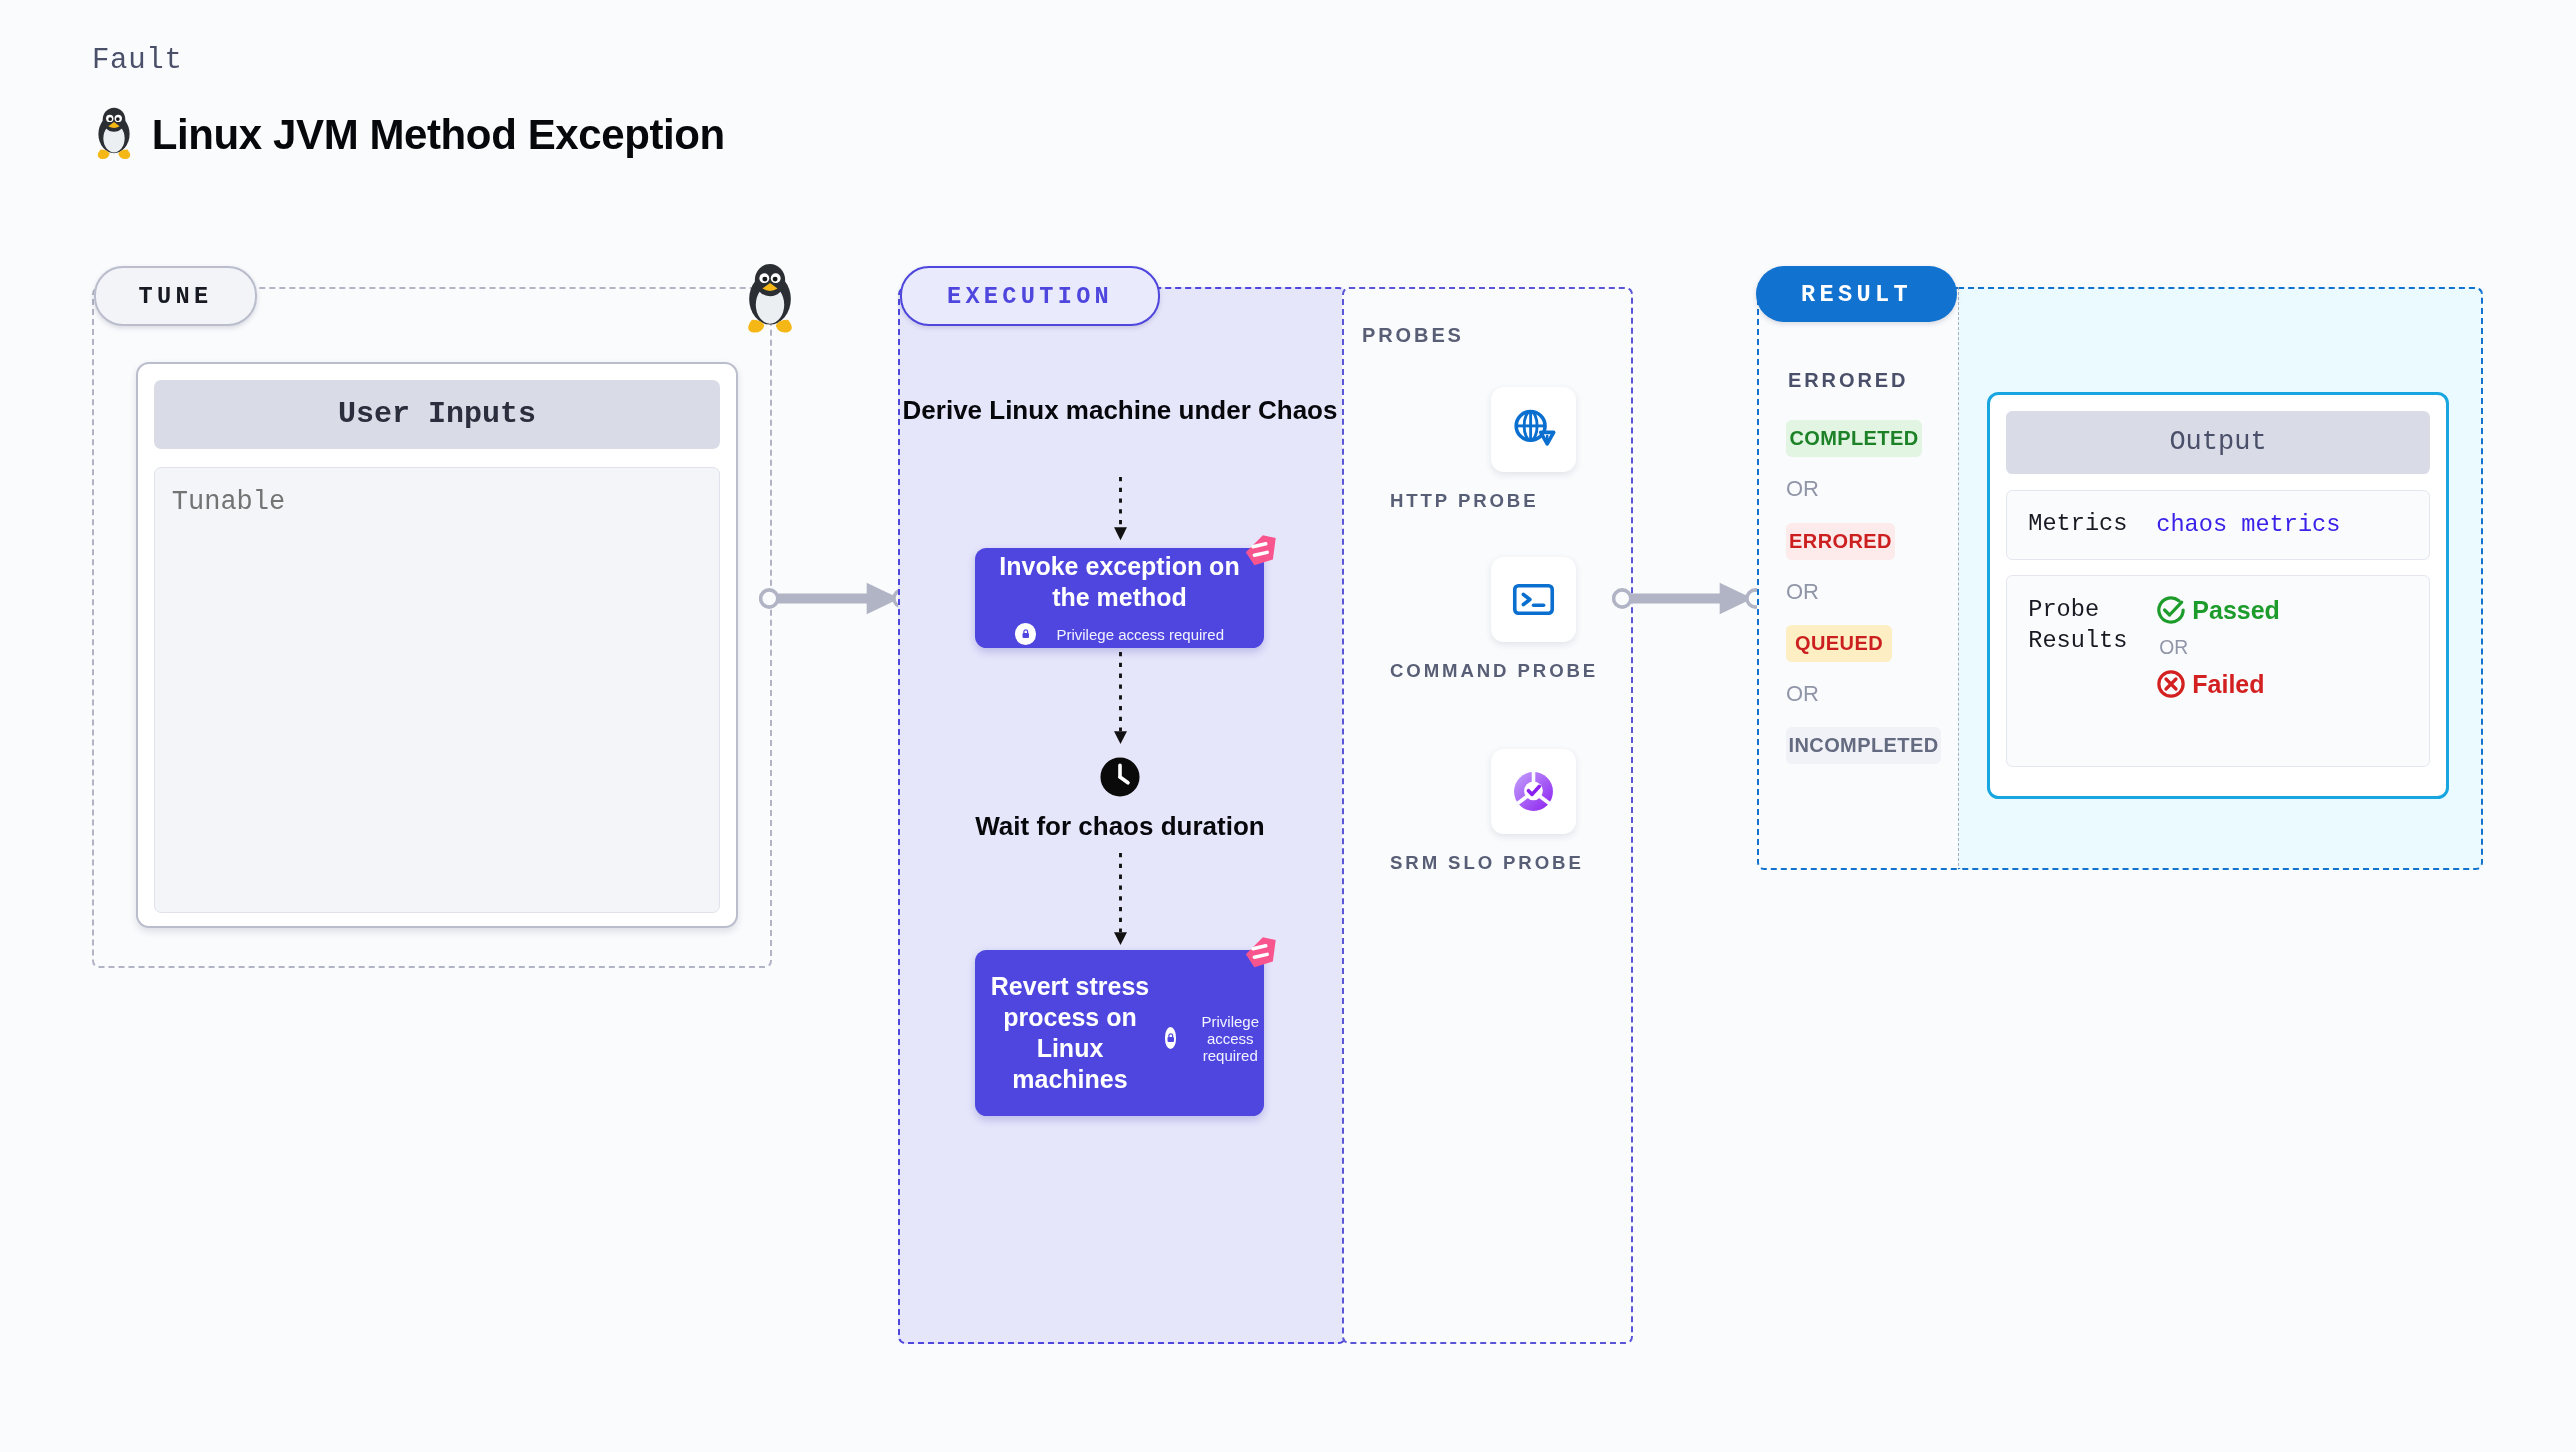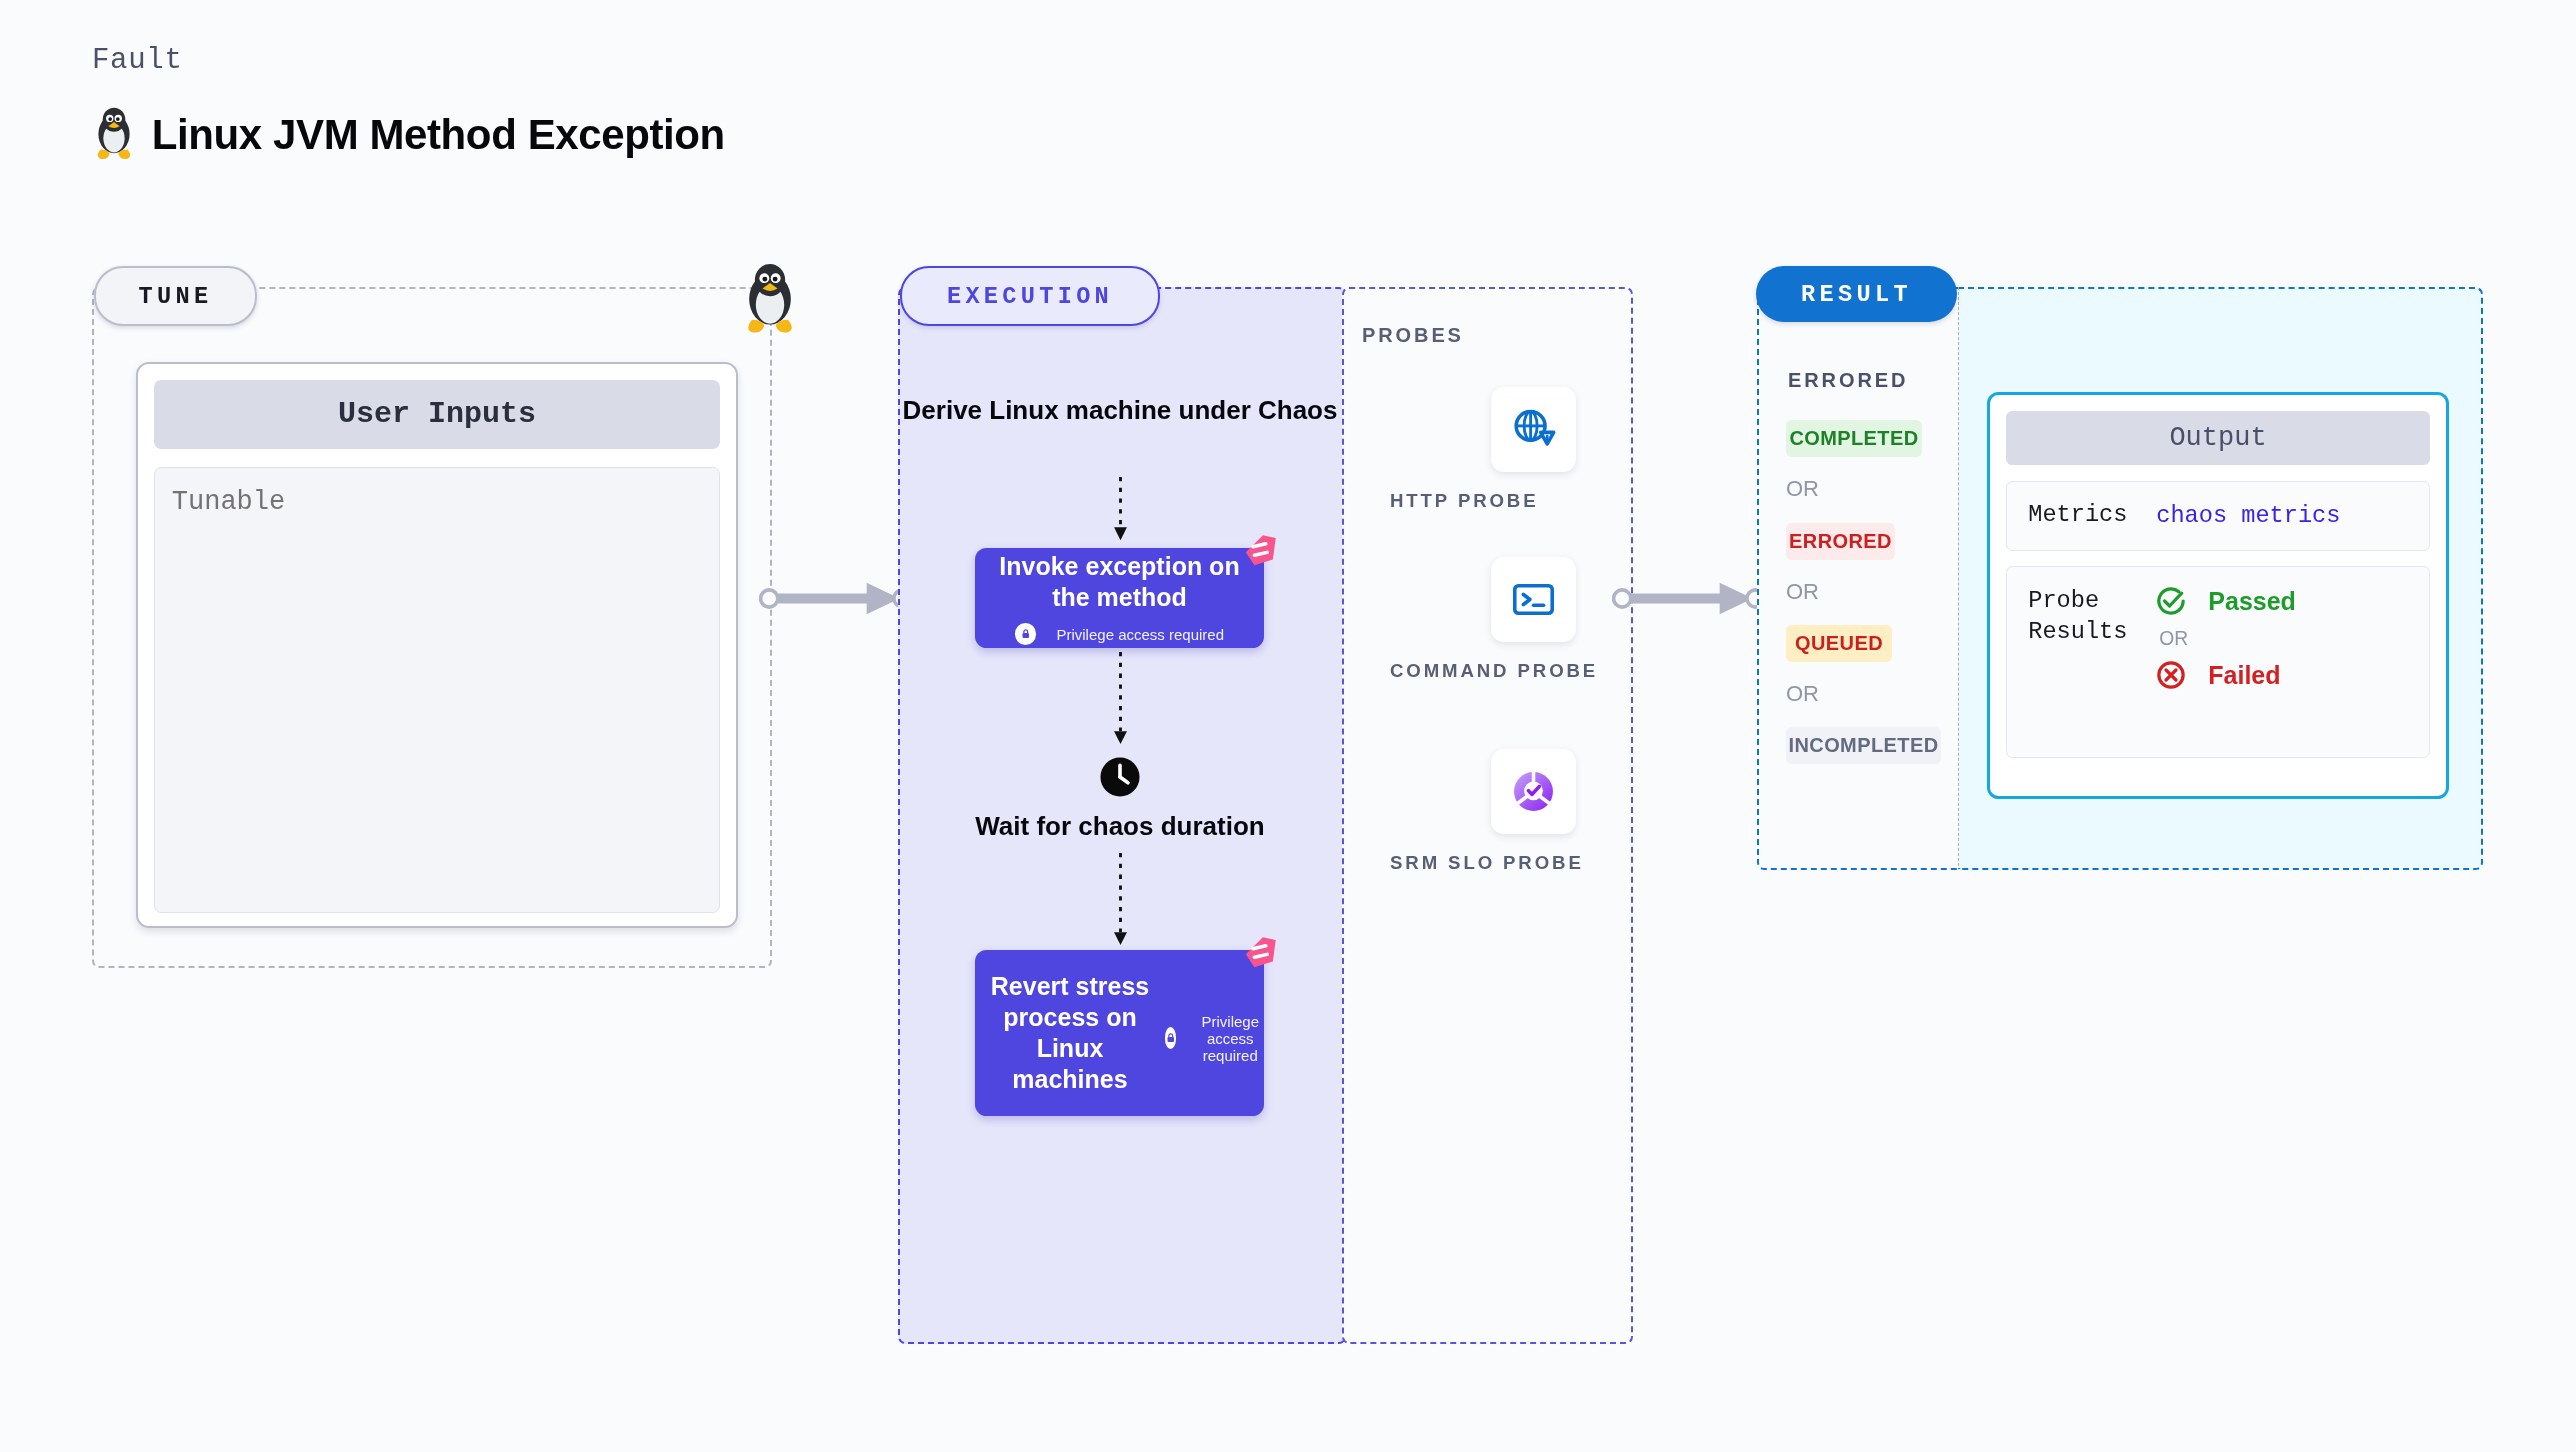--- a/index.html
+++ b/index.html
@@ -153,36 +153,36 @@
   .or-text{
     position:absolute;left:1786px;font-size:22px;color:#9096a8;
   }
 
   #output-card{
     position:absolute;left:1987px;top:392px;width:462px;height:407px;
     background:#fff;border:3.6px solid #18a6e0;border-radius:11.5px;
     padding:15.8px;box-sizing:border-box;
   }
   #output-title{
-    height:54px;background:#d9dbe7;border-radius:6.4px;
+    height:63px;background:#d9dbe7;border-radius:6.4px;
     display:flex;align-items:center;justify-content:center;
     font-family:"Liberation Mono", monospace;font-size:27px;color:#4a5069;
   }
   .out-row{
     margin-top:15.8px;background:#fafbfd;border:1.4px solid #e3e6ee;
     border-radius:6.4px;display:flex;padding:18.6px 21.5px;box-sizing:border-box;
   }
   .out-key{
     font-family:"Liberation Mono", monospace;font-size:23.6px;color:#171a22;
     width:128px;line-height:1.3;
   }
   .out-val-link{
     font-family:"Liberation Mono", monospace;font-size:23.6px;color:#3a22e8;
   }
-  .probe-res-line{display:flex;align-items:center;gap:22px;}
+  .probe-res-line{display:flex;align-items:center;gap:6px;}
   .probe-res-text{font-size:25px;font-weight:bold;}
   .probe-or{font-size:19.3px;color:#9096a8;margin:10px 0 10px 2.9px;}
 
   
   .connector{position:absolute;}
 </style>
 </head>
 <body>
 
 <div id="header">

